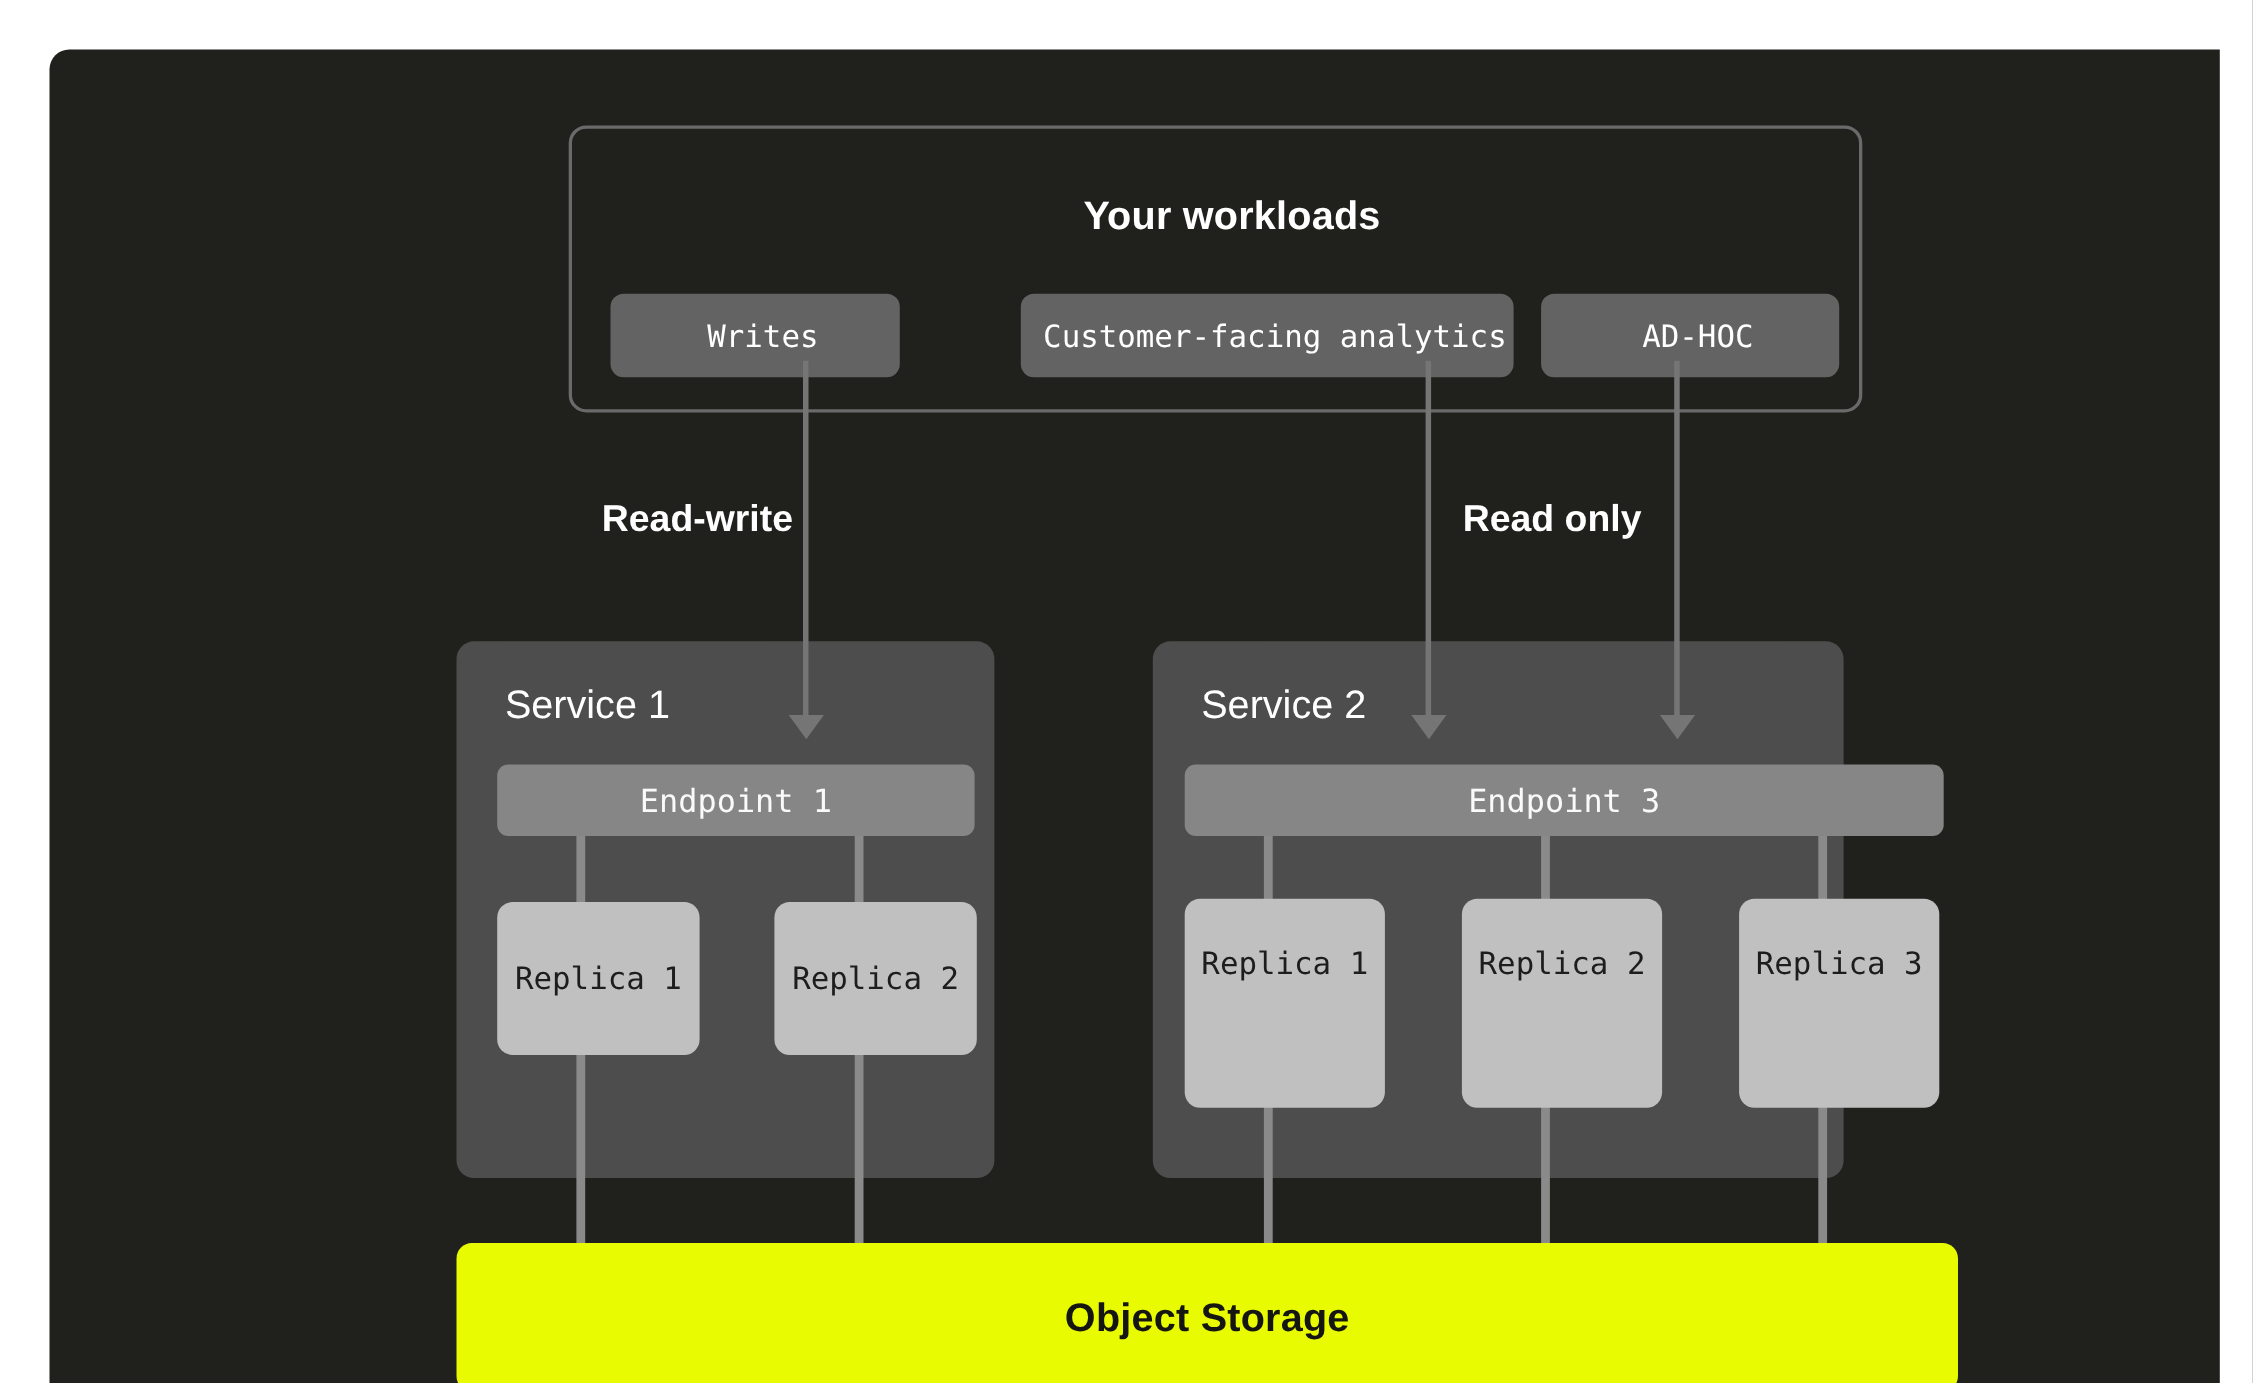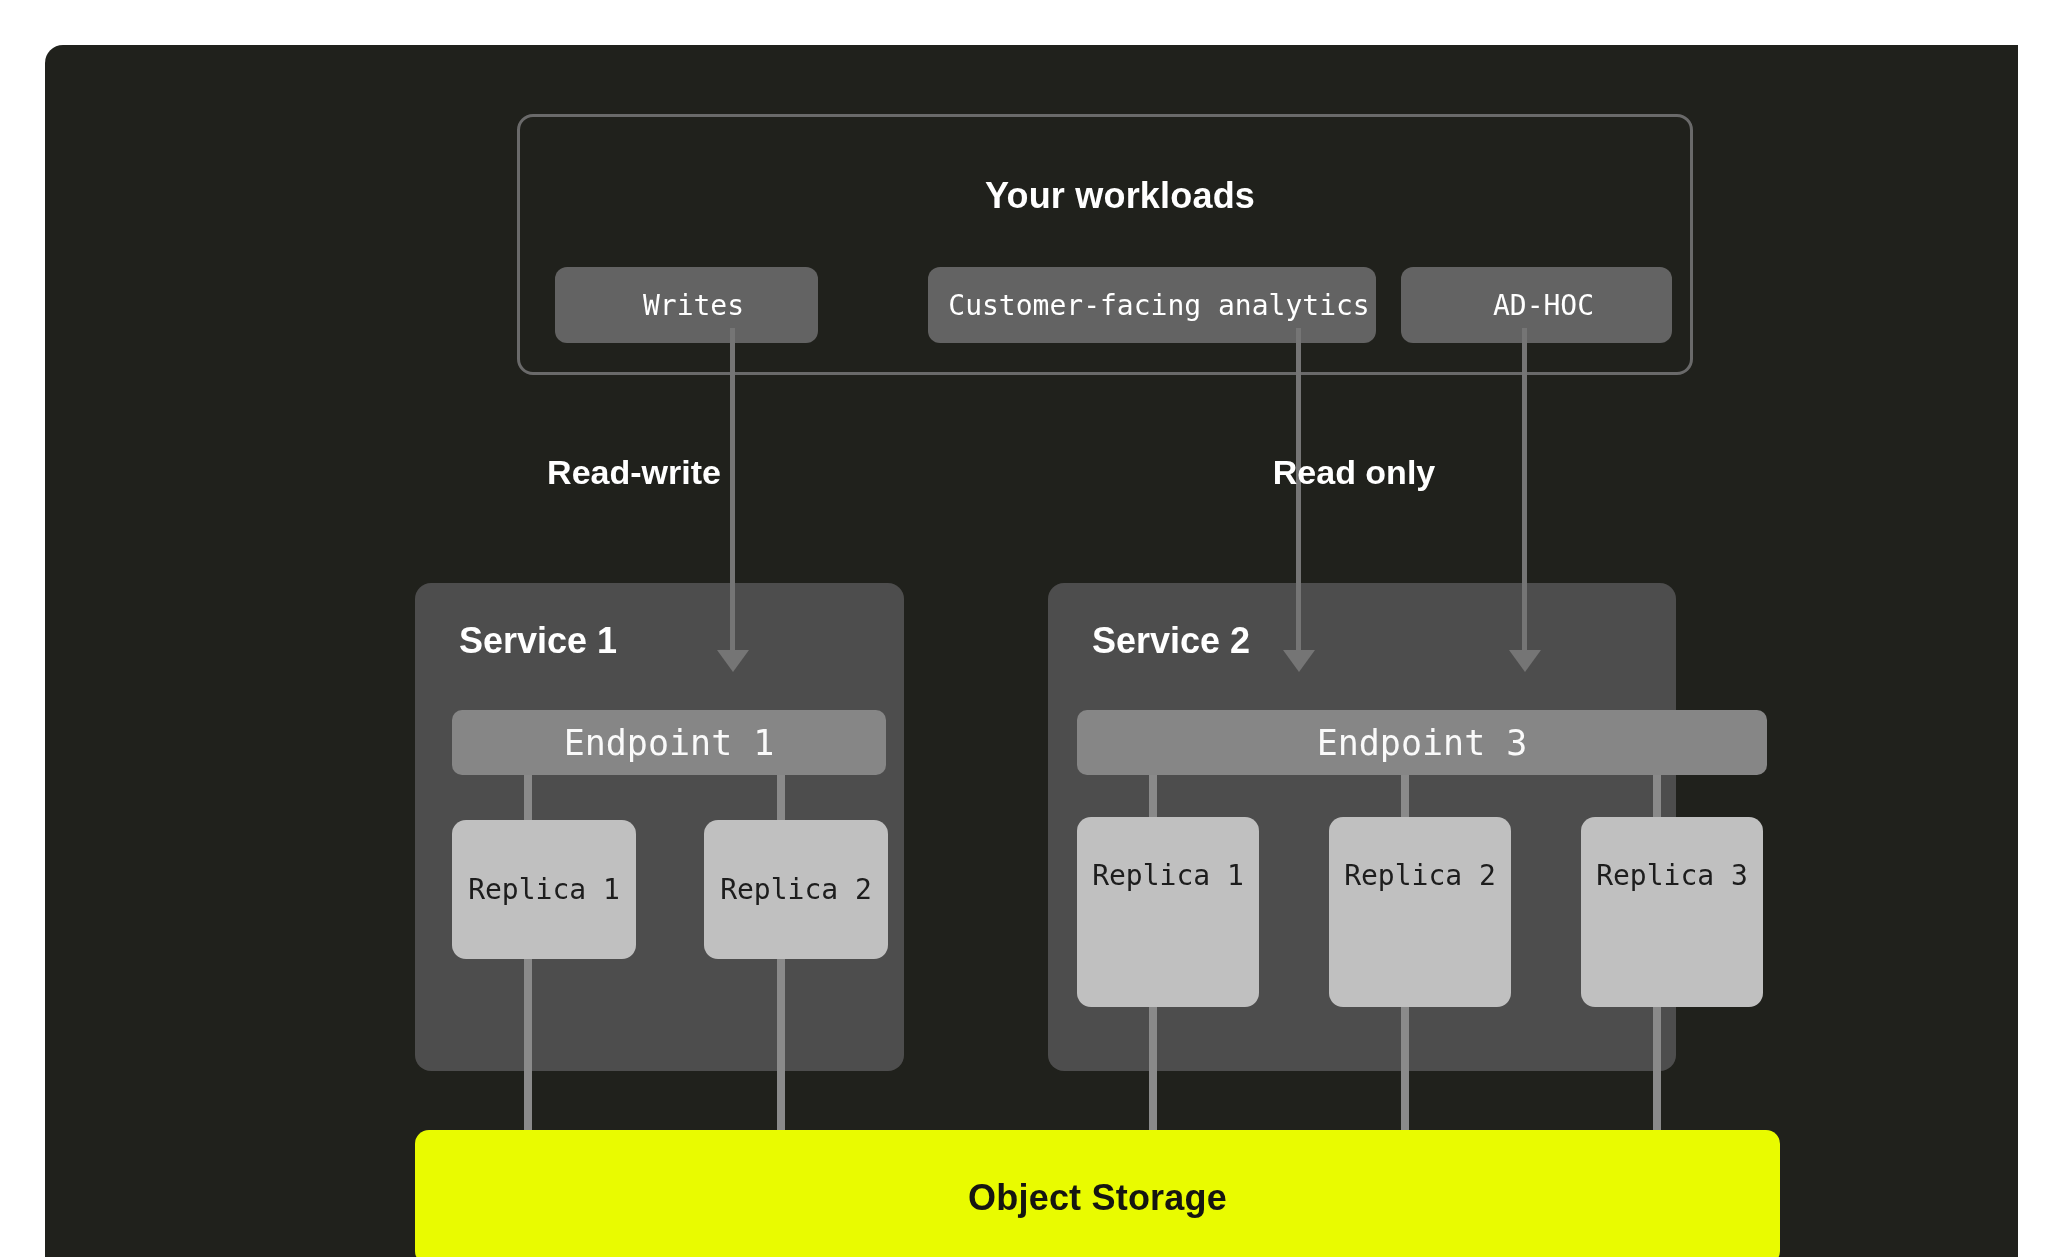--- a/index.html
+++ b/index.html
@@ -61,39 +61,39 @@
   .ah-1 { left:657px; }
   .ah-2 { left:1223px; }
   .ah-3 { left:1449px; }
 
   .edge-label {
     position:absolute; top:392px; transform:translateX(-50%);
     color:var(--text-light); font-size:34px; font-weight:bold;
     line-height:40px; white-space:nowrap; z-index:2;
   }
   .el-rw { left:574px; }
-  .el-ro { left:1294px; }
+  .el-ro { left:1351px; }
 
   
   .service {
     position:absolute; top:523px; height:488px;
     background:var(--panel); border-radius:16px;
   }
   .svc-1 { left:355px; width:489px; }
   .svc-2 { left:988px; width:628px; }
   .service-title {
     position:absolute; left:29px; top:23px;
-    font-size:36px; font-weight:bold; color:var(--text-light);
+    font-size:36px; font-weight:normal; color:var(--text-light);
     line-height:40px; z-index:2;
   }
   .endpoint {
-    position:absolute; top:112px; height:65px;
+    position:absolute; top:97px; height:65px;
     background:var(--endpoint); border-radius:10px;
     display:flex; align-items:center; justify-content:center;
-    color:#fafafa; font-family:"DejaVu Sans Mono", monospace; font-size:35px;
+    color:#fafafa; font-family:"DejaVu Sans Mono", monospace; font-size:29px;
     z-index:2;
   }
   .ep-1 { left:22px; width:434px; }
   .ep-2 { left:14px; width:690px; }
 
   .replica {
     position:absolute; background:var(--replica); border-radius:14px;
     color:var(--text-dark); font-family:"DejaVu Sans Mono", monospace; font-size:28px;
     display:flex; justify-content:center; z-index:2;
   }

